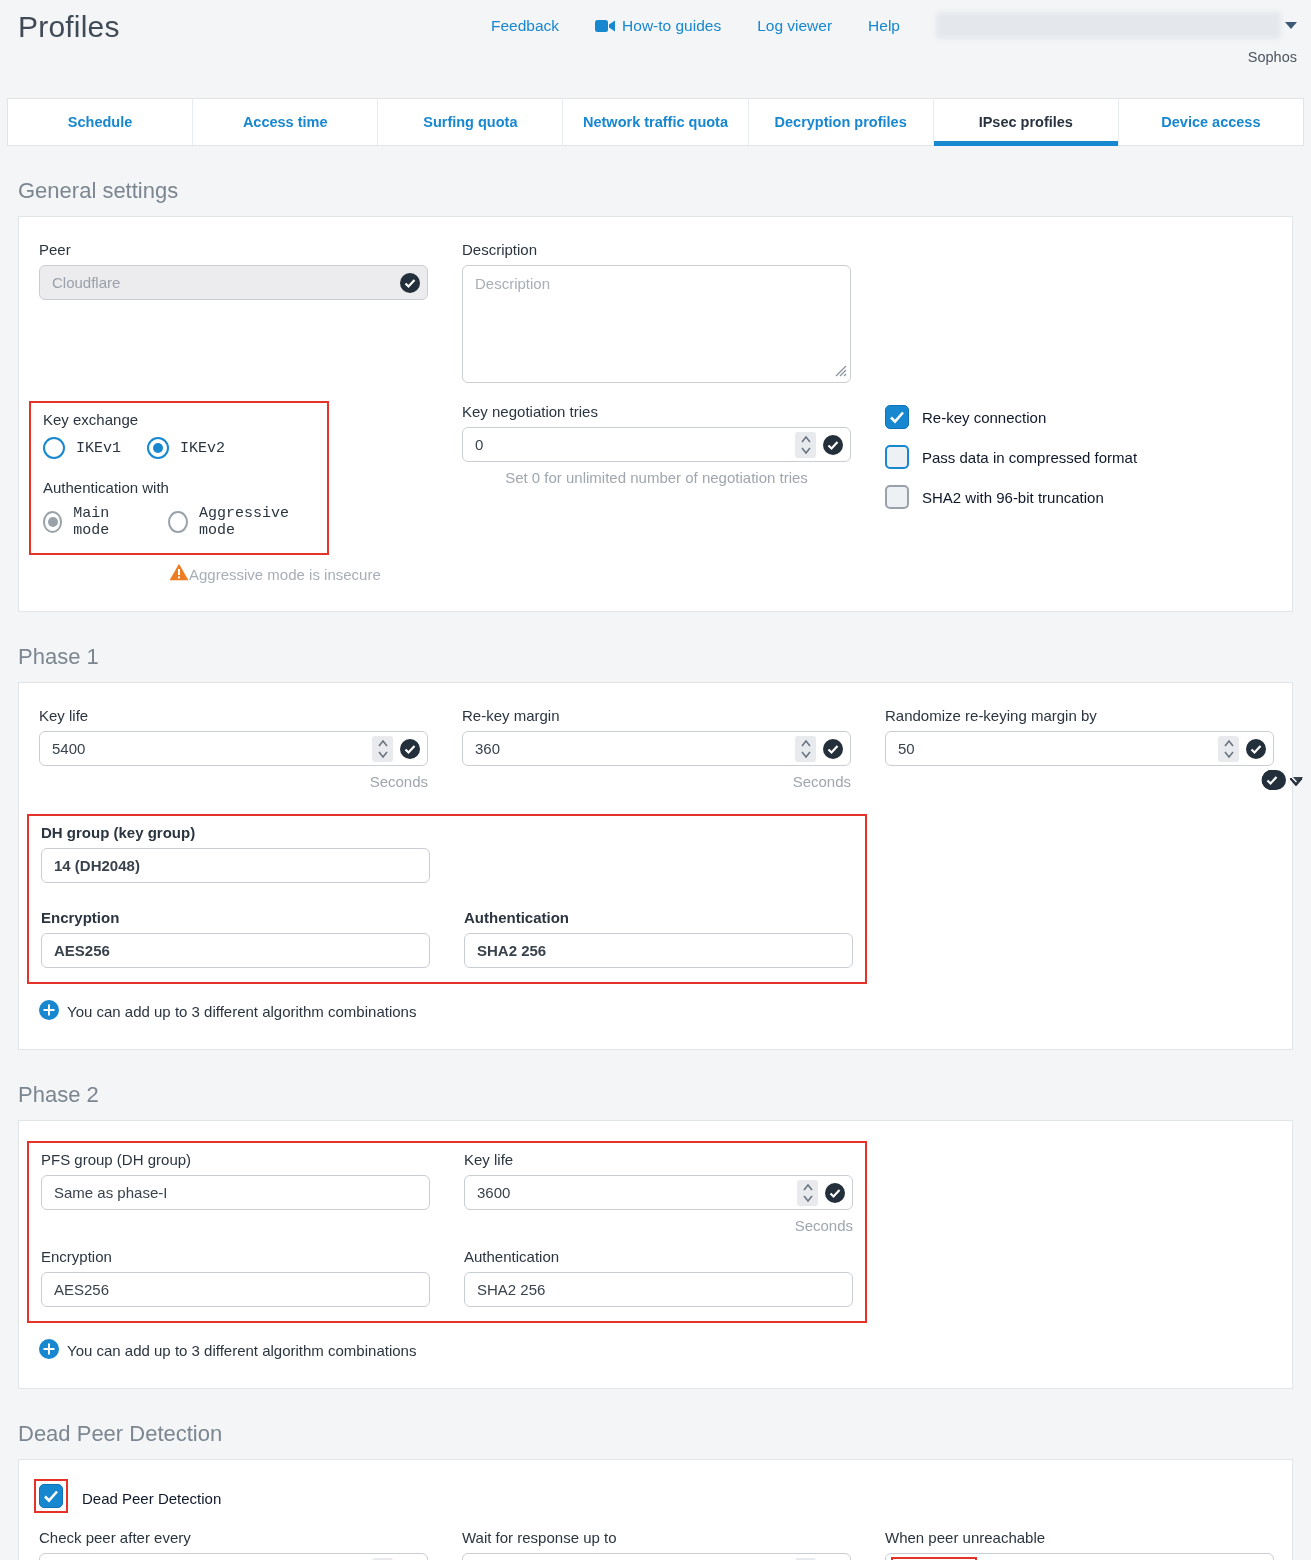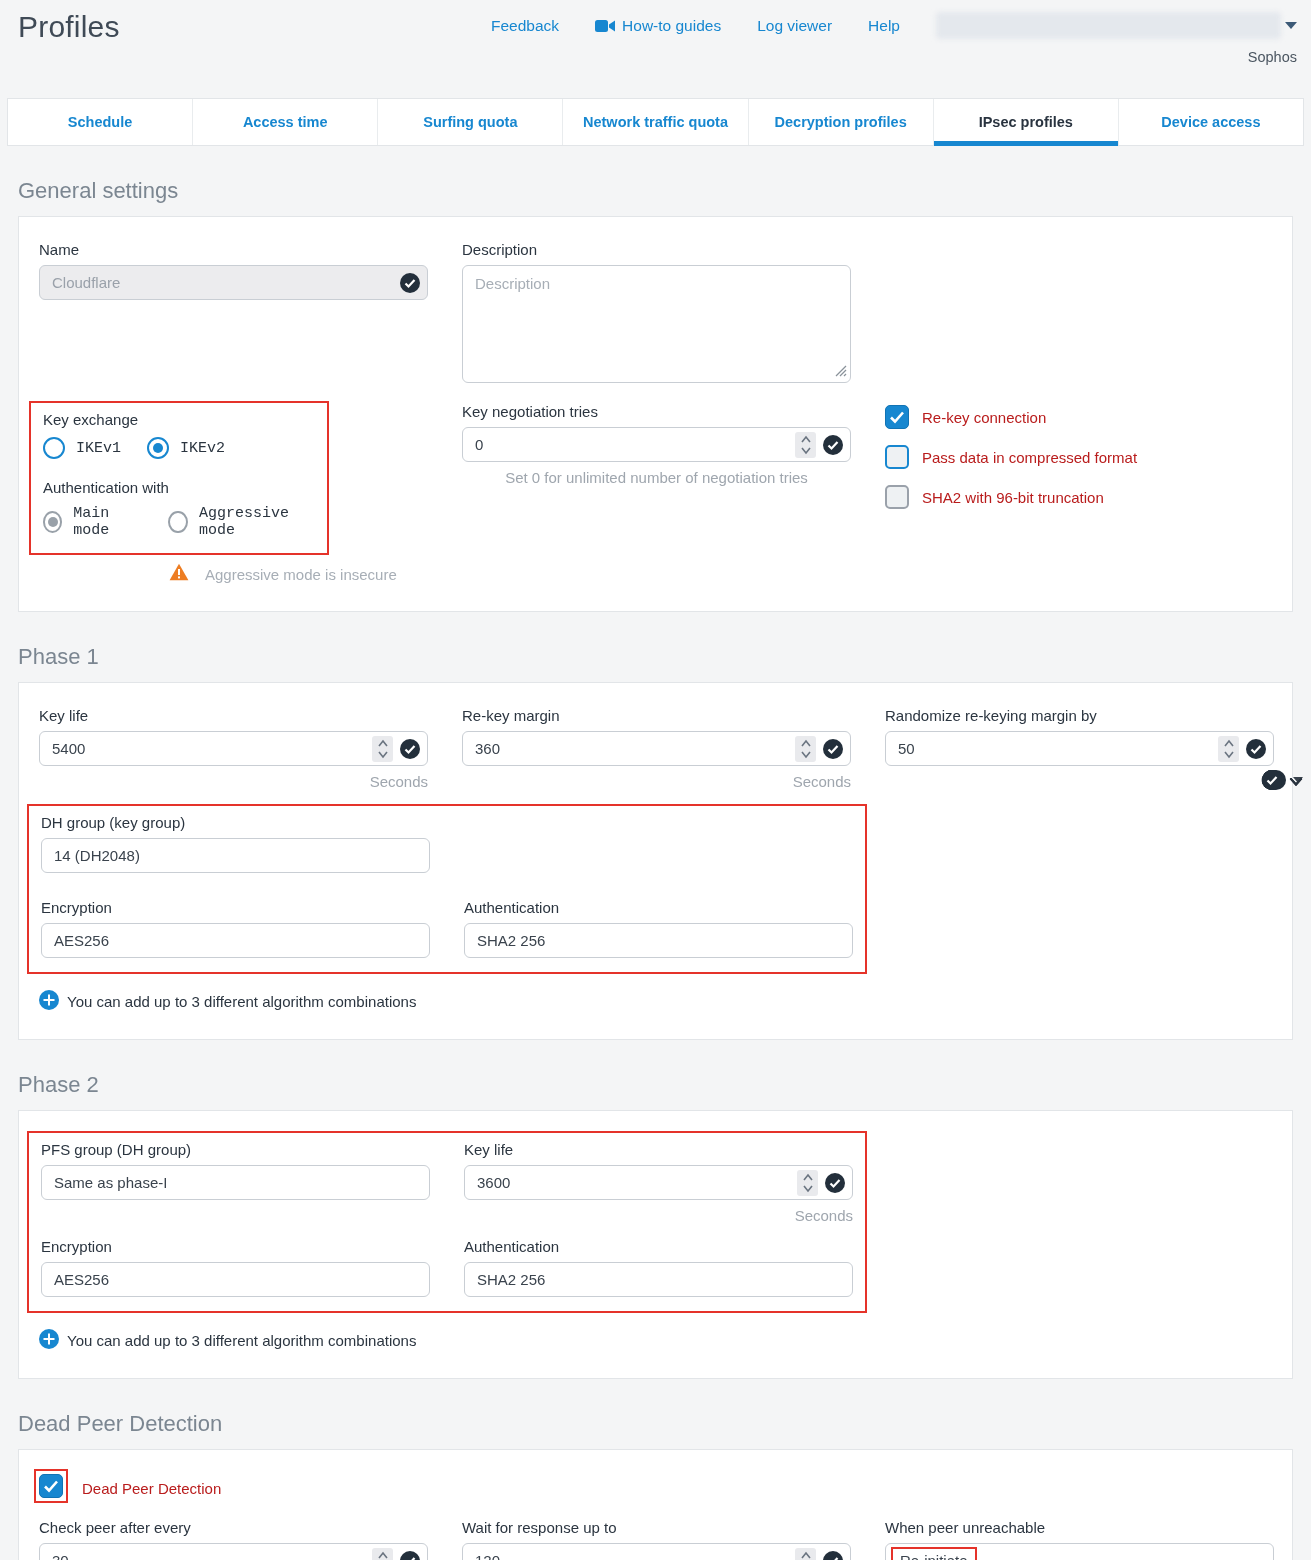--- a/index.html
+++ b/index.html
@@ -62,34 +62,34 @@
   .radio.gray { border-color: #99a1a9; }
   .radio .dot { width: 10px; height: 10px; border-radius: 50%; }
   .radio.blue .dot { background: #1787d0; }
   .radio.gray .dot { background: #99a1a9; }
   .radio-label { font-size: 15px; color: #2b3540; }
   .cb-row { display: flex; align-items: center; gap: 13px; cursor: pointer; }
   .checkbox { width: 24px; height: 24px; border-radius: 5px; display: flex; align-items: center; justify-content: center; }
   .checkbox.checked { background: #1787d0; border: 1px solid #1173b4; }
   .checkbox.blue-border { border: 2px solid #1787d0; background: #eef1f3; }
   .checkbox.gray-border { border: 2px solid #9aa1aa; background: #eef1f3; }
-  .cb-label { font-size: 15px; color: #b91c1c; }
+  .cb-label { font-size: 15px; color: #0f172a; }
   .cb-stack { display: flex; flex-direction: column; gap: 16px; margin-top: 2px; }
   
   .hl { border: 2px solid #e5332a; }
   .hl-keyx { width: 300px; padding: 8px 12px 14px 12px; margin-left: -10px; margin-top: 14px; }
   .hl-wide { padding: 8px 12px 14px 12px; margin-left: -12px; width: 840px; }
   .hl-cbx { display: inline-flex; padding: 3px; margin: -5px 0 0 -5px; }
   .hl-text { border: 2px solid #e5332a; padding: 3px 7px; margin-left: -7px; }
-  .warn-row { display: flex; align-items: center; gap: 16px; margin: 8px 0 0 130px; }
+  .warn-row { display: flex; align-items: center; gap: 0; margin: 8px 0 0 130px; }
   .warn-text { font-size: 15px; color: #a7aeb6; }
   .add-row { display: flex; align-items: center; gap: 8px; margin-top: 16px; font-size: 15px; color: #2b3540; }
   .sub-label { font-size: 15px; color: #2b3540; margin: 26px 0 7px 0; display: block; }
   .mt16 { margin-top: 16px; }
-  .mt14 { margin-top: 14px; }
+  .mt14 { margin-top: 24px; font-weight: bold; }
 </style>
 </head>
 <body>
 
 <div class="header">
   <div class="page-title">Profiles</div>
   <div class="header-right">
     <div class="header-links">
       <span class="hlink">
           <span>Feedback</span>
@@ -125,21 +125,21 @@
   <div class="tab">Network traffic quota</div>
   <div class="tab">Decryption profiles</div>
   <div class="tab active">IPsec profiles</div>
   <div class="tab">Device access</div>
 </div>
 
 <div class="section-heading">General settings</div>
 <div class="panel">
   <div class="grid3">
     <div>
-      <label class="field-label">Name</label>
+      <label class="field-label">Peer</label>
       <div class="control-wrap">
         <input class="ctl" disabled="" value="Cloudflare" style="">
         <span class="adorn">
           <span class="badge">
             <svg width="20" height="20">
                 <circle cx="10" cy="10" r="10" fill="#232f3b"></circle>
                 <polyline points="5.5,10.5 8.5,13.5 14.5,7" stroke="#fff" stroke-width="2.2" fill="none"></polyline>
               </svg>
           </span>
         </span>

